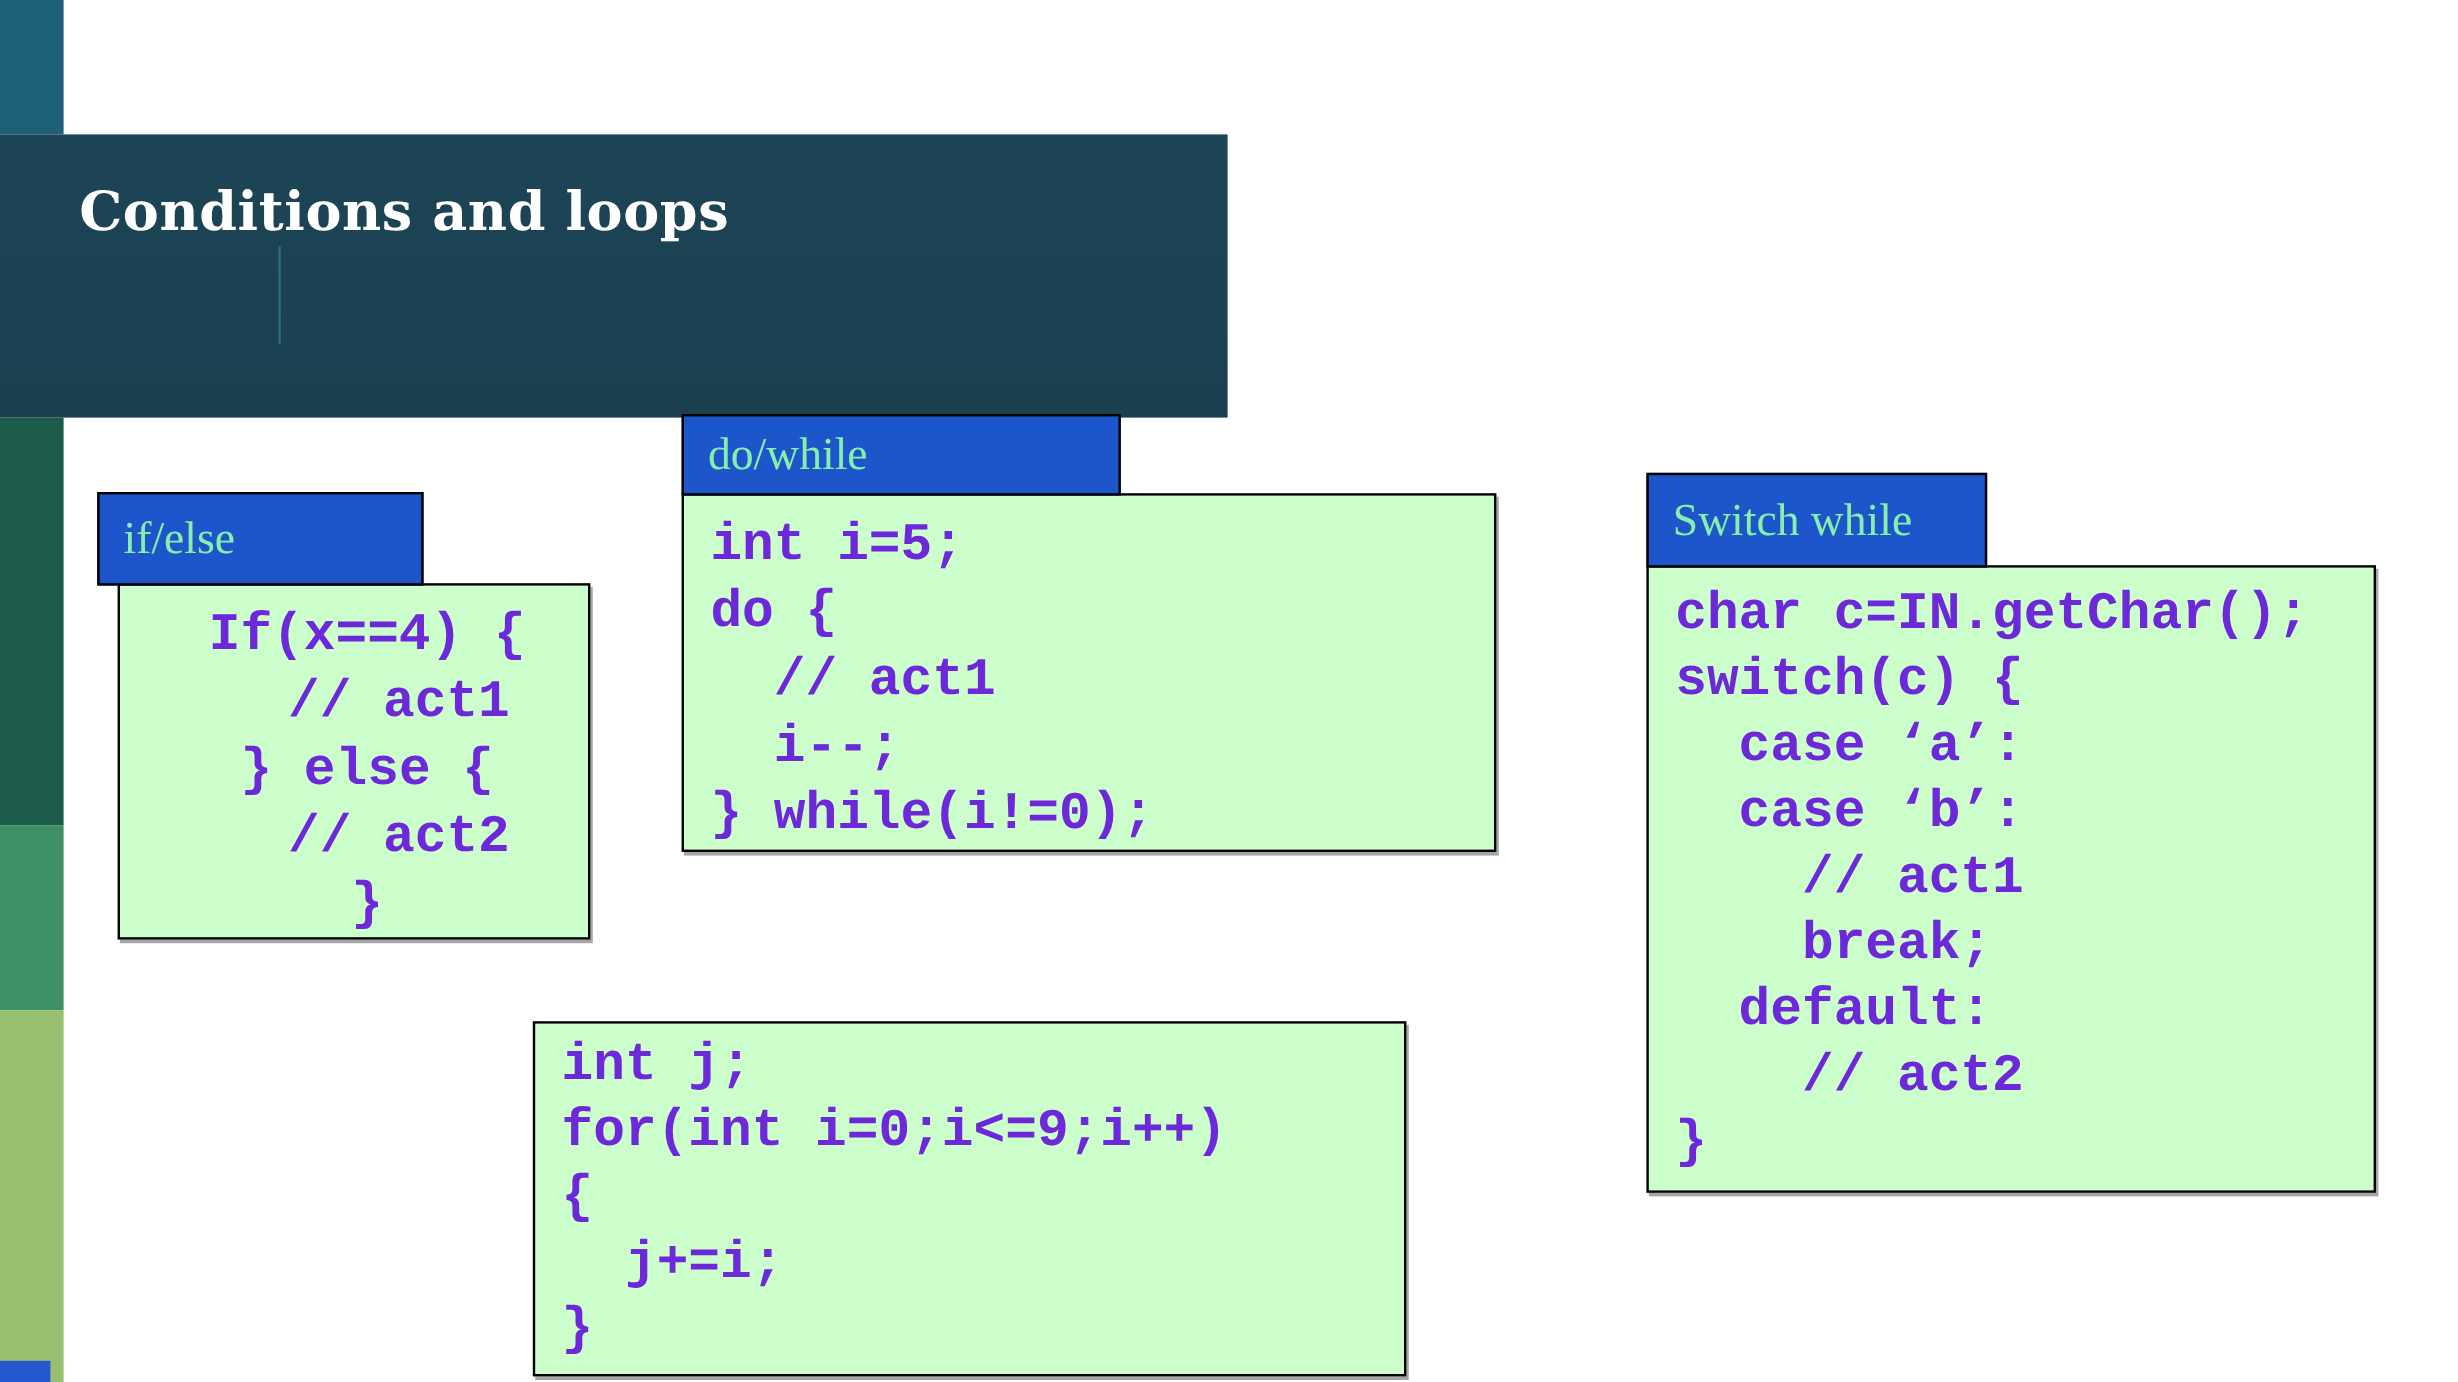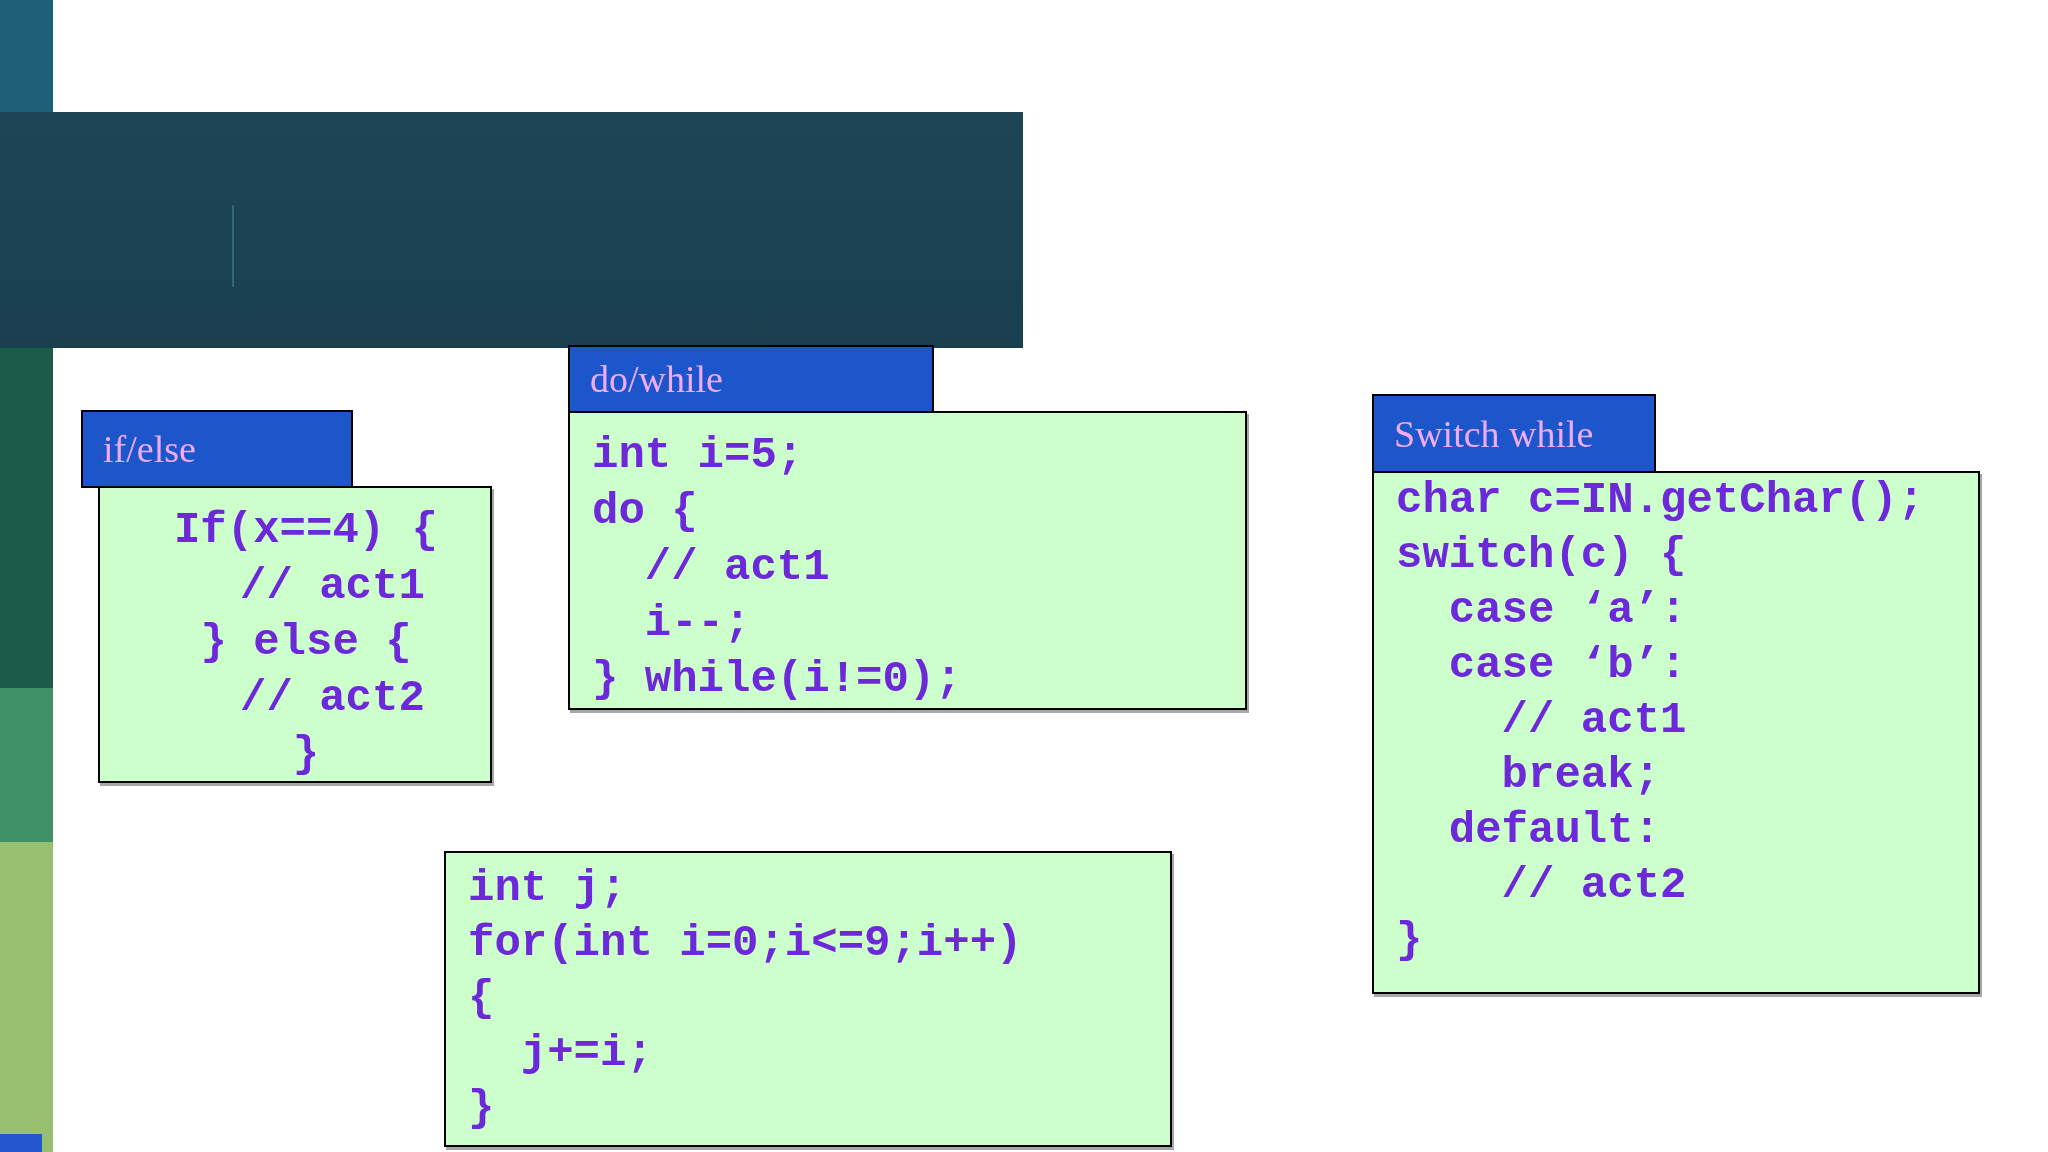--- a/index.html
+++ b/index.html
@@ -45,21 +45,21 @@
   
   .label-box {
     position: absolute;
     background: #1d56cb;
     border: 2px solid #000000;
     box-sizing: border-box;
     display: flex; align-items: center;
     padding-left: 20px;
     font-family: "Liberation Serif", serif;
     font-size: 38px;
-    color: #f0abfc;
+    color: #86efac;
     z-index: 3;
   }
   .code-box {
     position: absolute;
     background: #ccffcc;
     border: 2px solid #000000;
     box-sizing: border-box;
     box-shadow: 2px 3px 0 rgba(0,0,0,0.35);
     z-index: 2;
   }
@@ -76,34 +76,35 @@
   
   .ifelse-label  { left: 81px;   top: 410px; width: 272px; height: 78px; }
   .ifelse-code   { left: 98px;   top: 486px; width: 394px; height: 297px; text-align: center; }
   .dowhile-label { left: 568px;  top: 345px; width: 366px; height: 68px; }
   .dowhile-code  { left: 568px;  top: 411px; width: 679px; height: 299px; }
   .for-label     { left: 534px;  top: 782px; width: 162px; height: 71px; }
   .for-code      { left: 444px;  top: 851px; width: 728px; height: 296px; }
   .for-code pre  { padding-top: 8px; line-height: 55px; }
   .switch-label  { left: 1372px; top: 394px; width: 284px; height: 79px; }
   .switch-code   { left: 1372px; top: 471px; width: 608px; height: 523px; }
-  .switch-code pre { padding-top: 0; line-height: 55px; }
+  .switch-code pre { padding-top: 12px; line-height: 55px; }
 </style>
 </head>
 <body>
 
 <div class="slide">
 
   <div class="strip strip-teal"></div>
   <div class="strip strip-dark-green"></div>
   <div class="strip strip-med-green"></div>
   <div class="strip strip-light-green"></div>
   <div class="strip strip-blue"></div>
 
   <div class="title-bar">
+    <div class="page-title">Conditions and loops</div>
     <div class="title-divider"></div>
   </div>
 
   <div class="label-box ifelse-label">
     <span>if/else</span>
   </div>
   <div class="code-box ifelse-code">
     <pre>If(x==4) {
   // act1
 } else {

